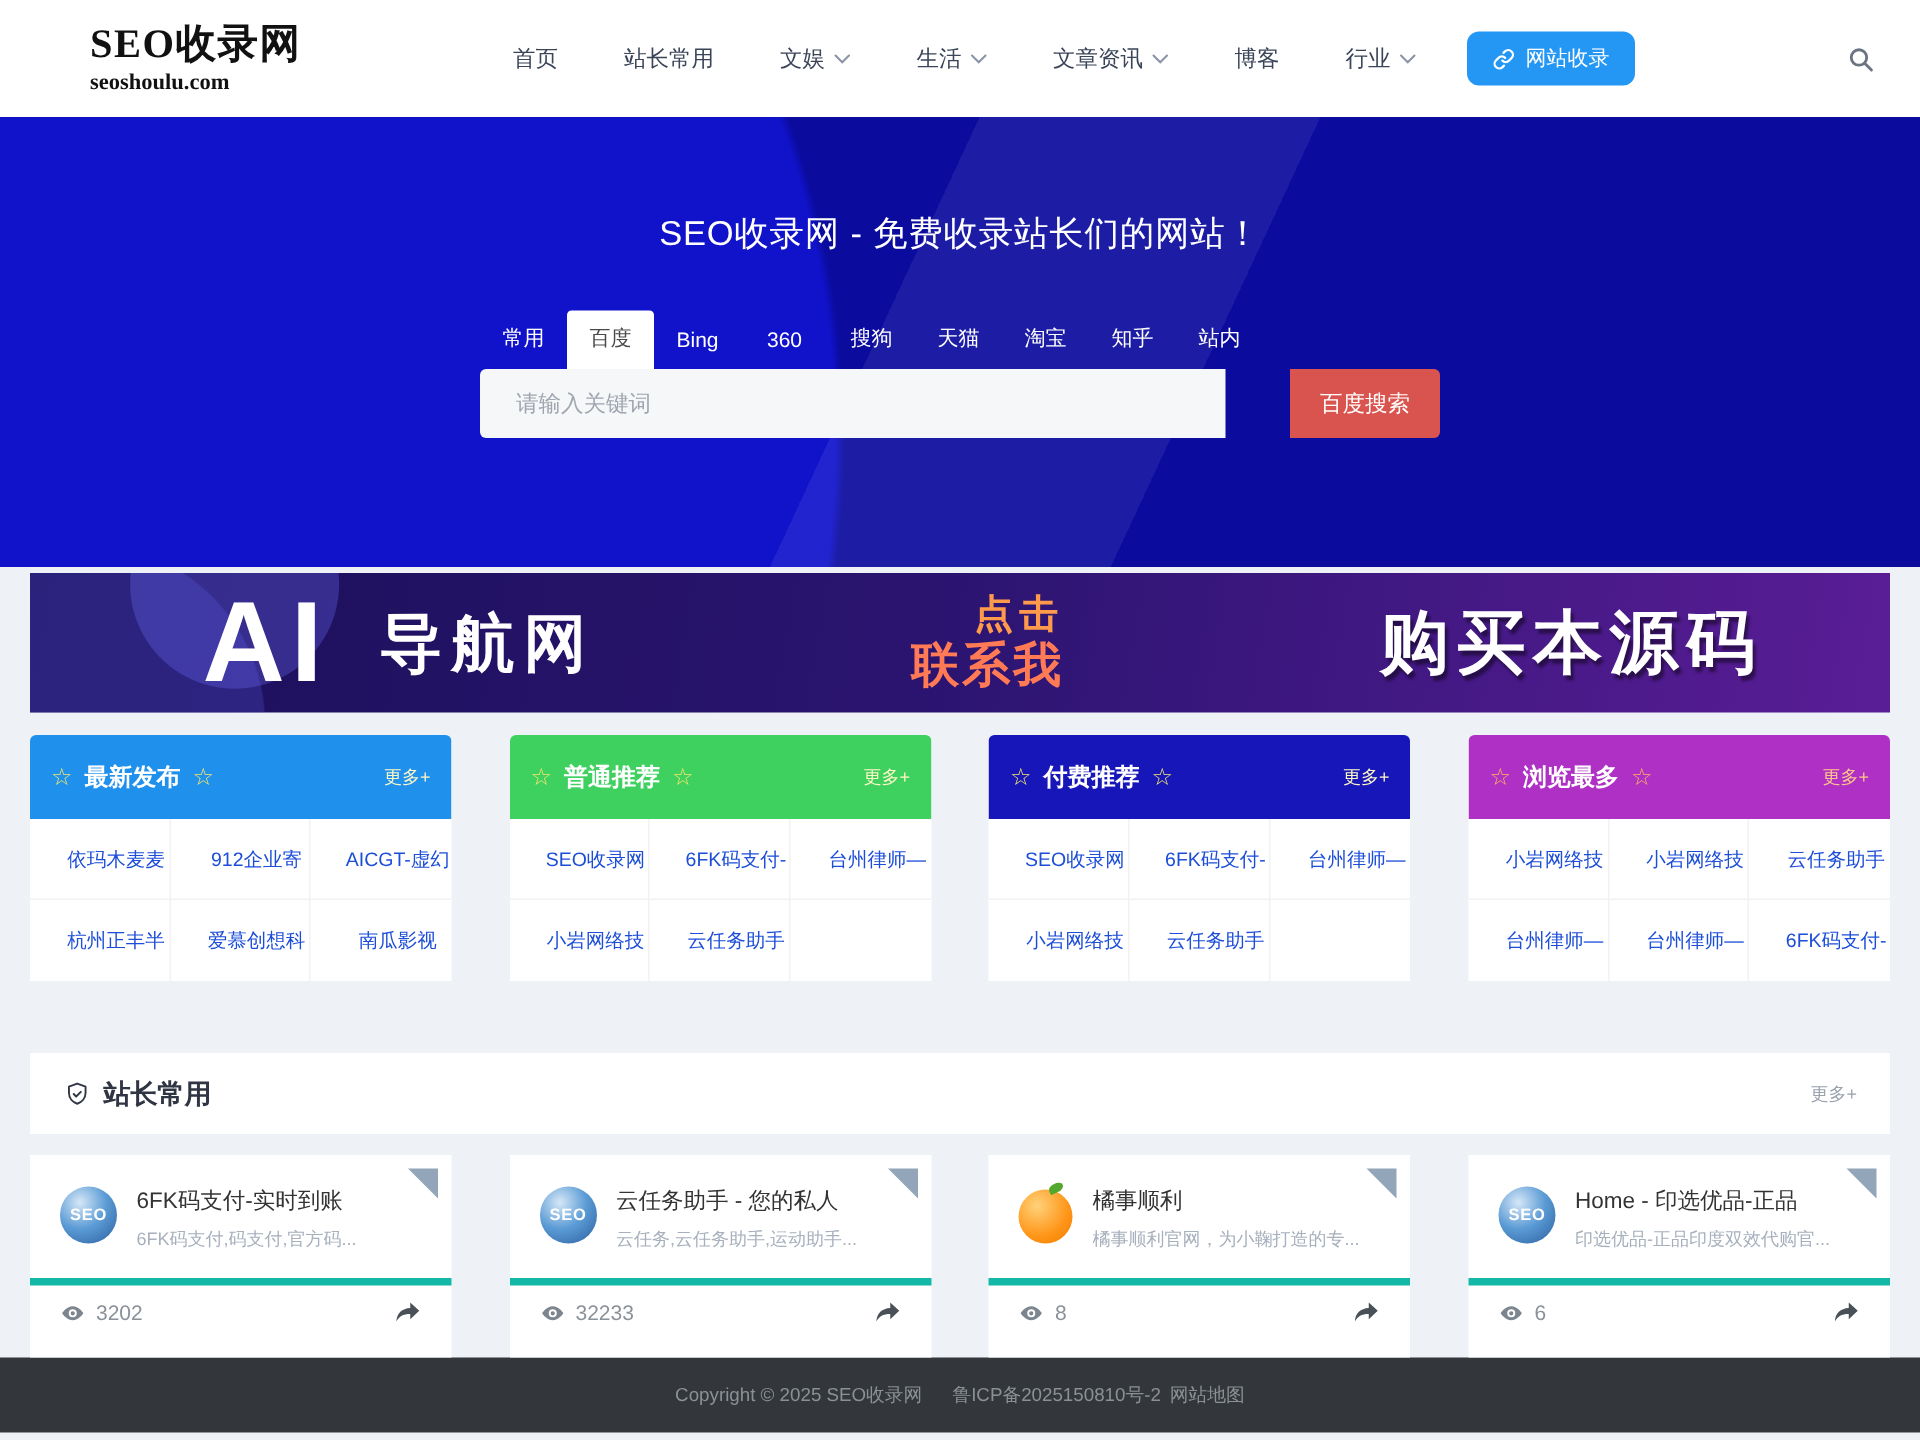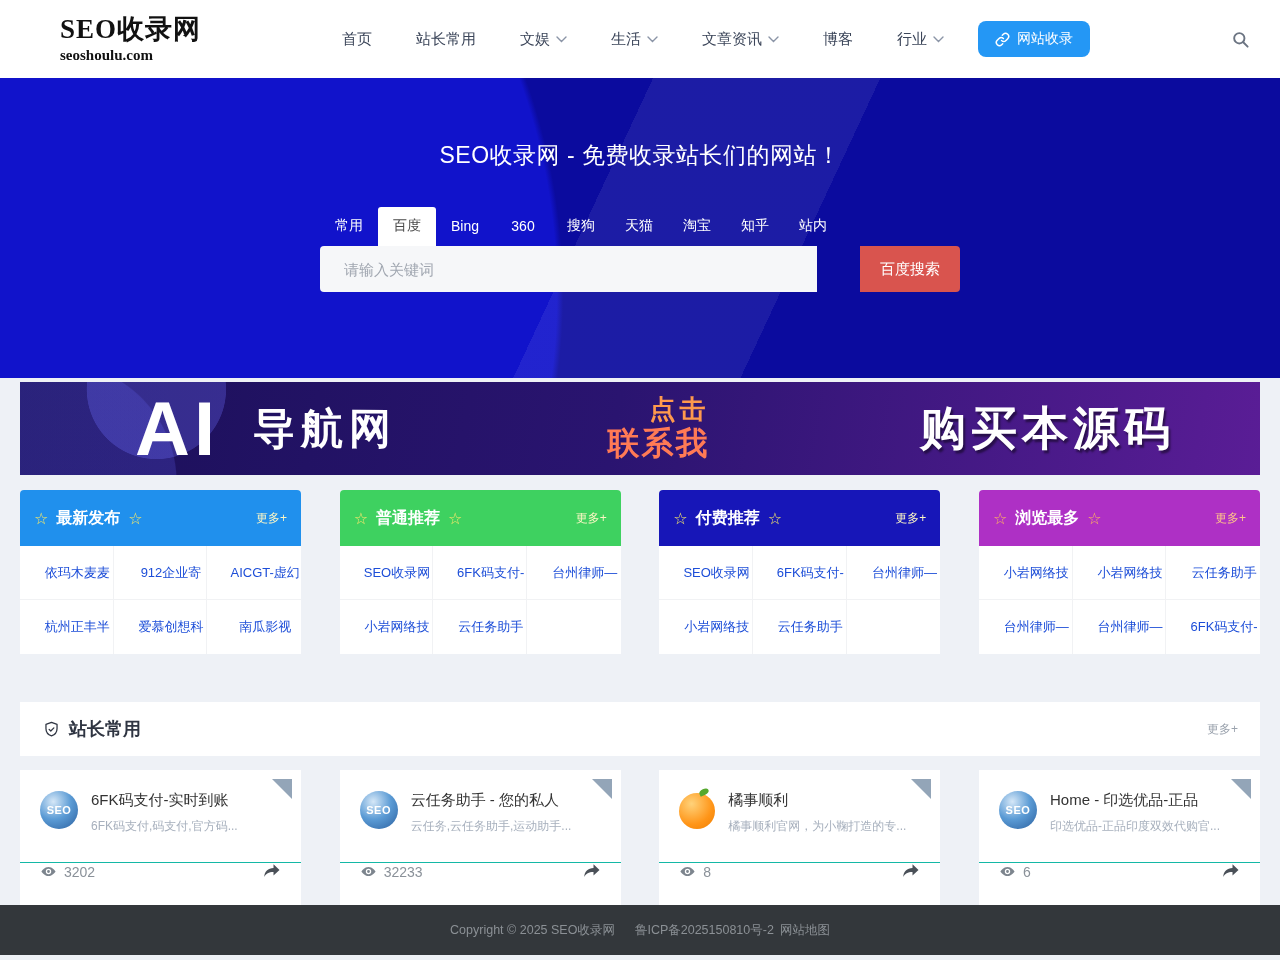--- a/index.html
+++ b/index.html
@@ -109,22 +109,22 @@
     background:radial-gradient(circle at 35% 30%, #ffd27a 0%, #ff9518 60%, #ef7d00 100%);
   }
   .orange-fruit::before {
     content:""; position:absolute; top:-4px; right:6px; width:10px; height:6px;
     background:#55a82e; border-radius:50% 50% 50% 0; transform:rotate(-25deg);
   }
   .site-texts { min-width:0; }
   .site-title { font-size:15px; color:#333; white-space:nowrap; overflow:hidden; }
   .site-desc { font-size:12px; color:#a7b0bd; margin-top:8px; white-space:nowrap; overflow:hidden; }
   .site-foot {
-    position:absolute; left:0; right:0; bottom:2px; height:41px;
-    border-top:1px solid #14b8a6; display:flex; align-items:flex-start; padding:0 20px;
+    position:absolute; left:0; right:0; bottom:12px; height:41px;
+    border-top:5px solid #14b8a6; display:flex; align-items:center; padding:0 20px;
   }
   .views { display:flex; align-items:center; gap:7px; font-size:14px; color:#8a9199; }
   .share { margin-left:auto; display:flex; align-items:center; cursor:pointer; }
   
   .footer {
     margin-top:0; height:50px; background:#33373b; display:flex; align-items:center; justify-content:center;
     font-size:12.5px; color:#8b9095; gap:6px;
   }
   .footer .sitemap { color:#8b9095; cursor:pointer; }
 </style>

